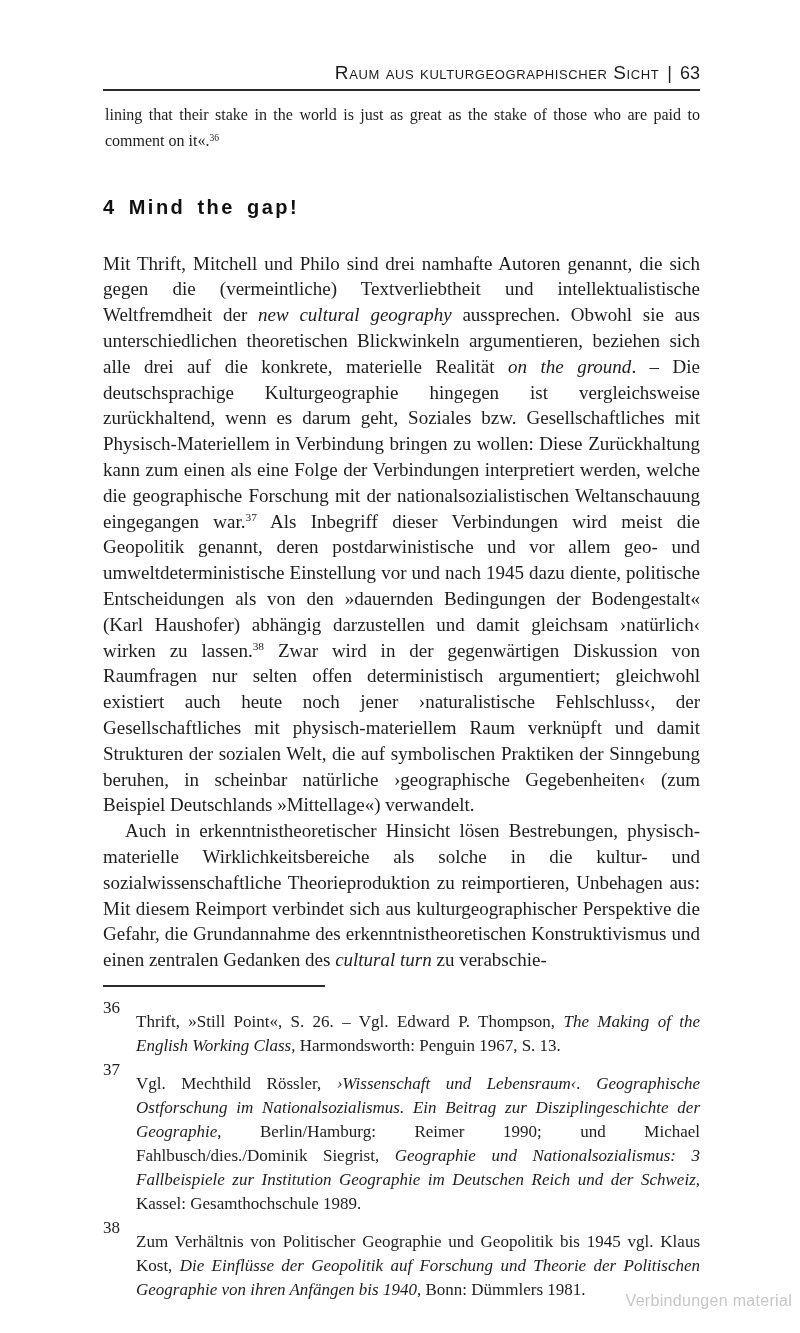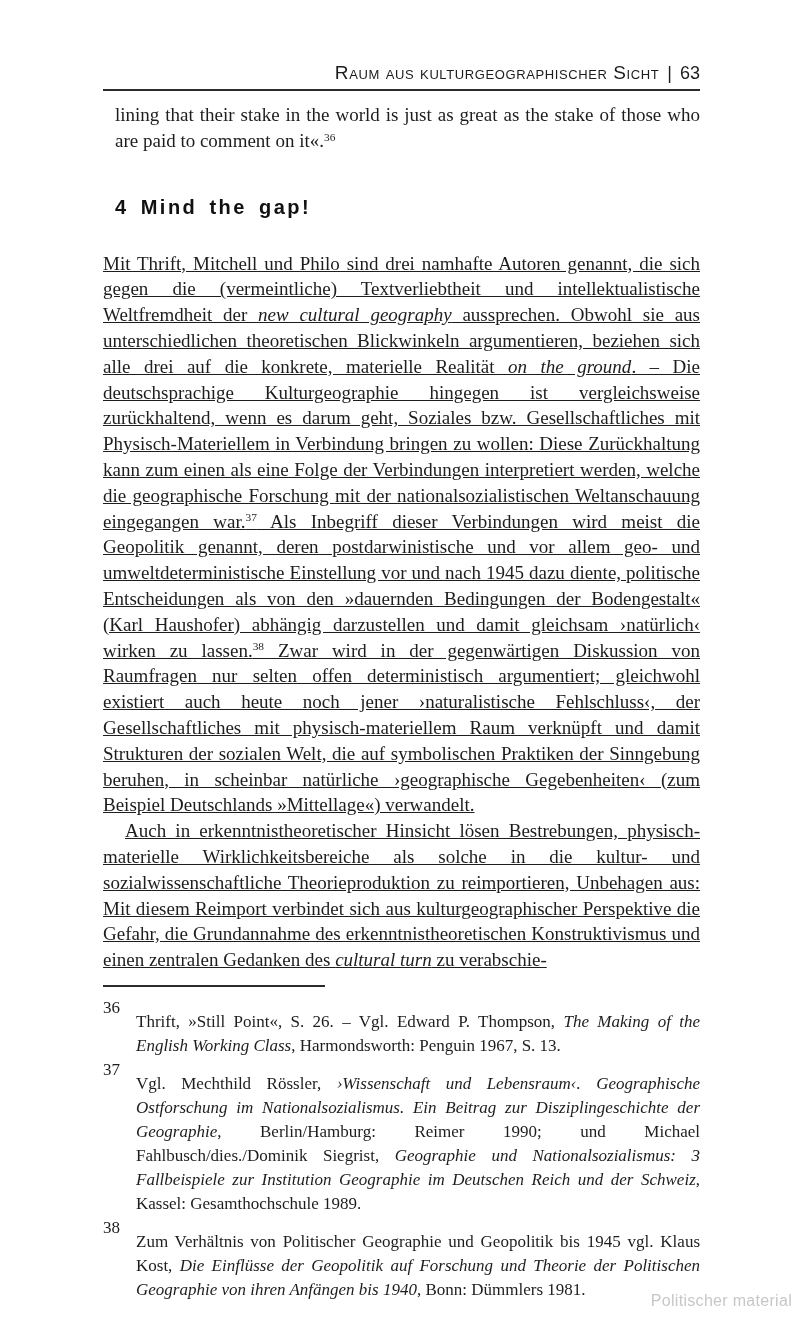--- a/index.html
+++ b/index.html
@@ -29,41 +29,40 @@
     font-variant: small-caps;
     font-size: 19px;
     letter-spacing: 0.6px;
     white-space: nowrap;
   }
   .header-sep { font-size: 18px; margin: 0 8px; font-weight: 300; }
   .page-number { font-size: 18px; }
 
   
   .intro-paragraph {
-    margin: 11px 0 0 12px;
-    font-size: 19px;
+    margin: 11px 0 0 2px;
+    font-size: 16px;
     line-height: 25.8px;
     text-align: justify;
   }
   .section-heading {
-    margin: 40px 0 0 12px;
+    margin: 40px 0 0 0;
     font-family: "Liberation Sans", sans-serif;
     font-weight: bold;
     font-size: 20px;
     line-height: 26px;
     letter-spacing: 2.5px;
     word-spacing: 4px;
     color: #111111;
   }
   .body-paragraph {
     margin: 0;
     font-size: 19px;
     line-height: 25.8px;
     text-align: justify;
-    text-decoration: underline;
   }
   .body-paragraph.first { margin-top: 31px; }
   .body-paragraph.indented { text-indent: 22px; }
 
   sup {
     font-size: 0.6em;
     line-height: 0;
     vertical-align: baseline;
     position: relative;
     top: -0.55em;
@@ -129,15 +128,15 @@
         <span class="footnote-number">37</span>
         <span class="footnote-text"><span>Vgl. Mechthild Rössler, </span><i>›Wissenschaft und Lebensraum‹. Geographische Ostforschung im Nationalsozialismus. Ein Beitrag zur Disziplingeschichte der Geographie</i><span>, Berlin/Hamburg: Reimer 1990; und Michael Fahlbusch/dies./Dominik Siegrist, </span><i>Geographie und Nationalsozialismus: 3 Fallbeispiele zur Institution Geographie im Deutschen Reich und der Schweiz</i><span>, Kassel: Gesamthochschule 1989.</span></span>
       </div>
       <div class="footnote-item">
         <span class="footnote-number">38</span>
         <span class="footnote-text"><span>Zum Verhältnis von Politischer Geographie und Geopolitik bis 1945 vgl. Klaus Kost, </span><i>Die Einflüsse der Geopolitik auf Forschung und Theorie der Politischen Geographie von ihren Anfängen bis 1940</i><span>, Bonn: Dümmlers 1981.</span></span>
       </div>
     </div>
   </div>
 
-  <div class="watermark">Politischer material</div>
+  <div class="watermark">Verbindungen material</div>
 
 </div>
 
 </body></html>

